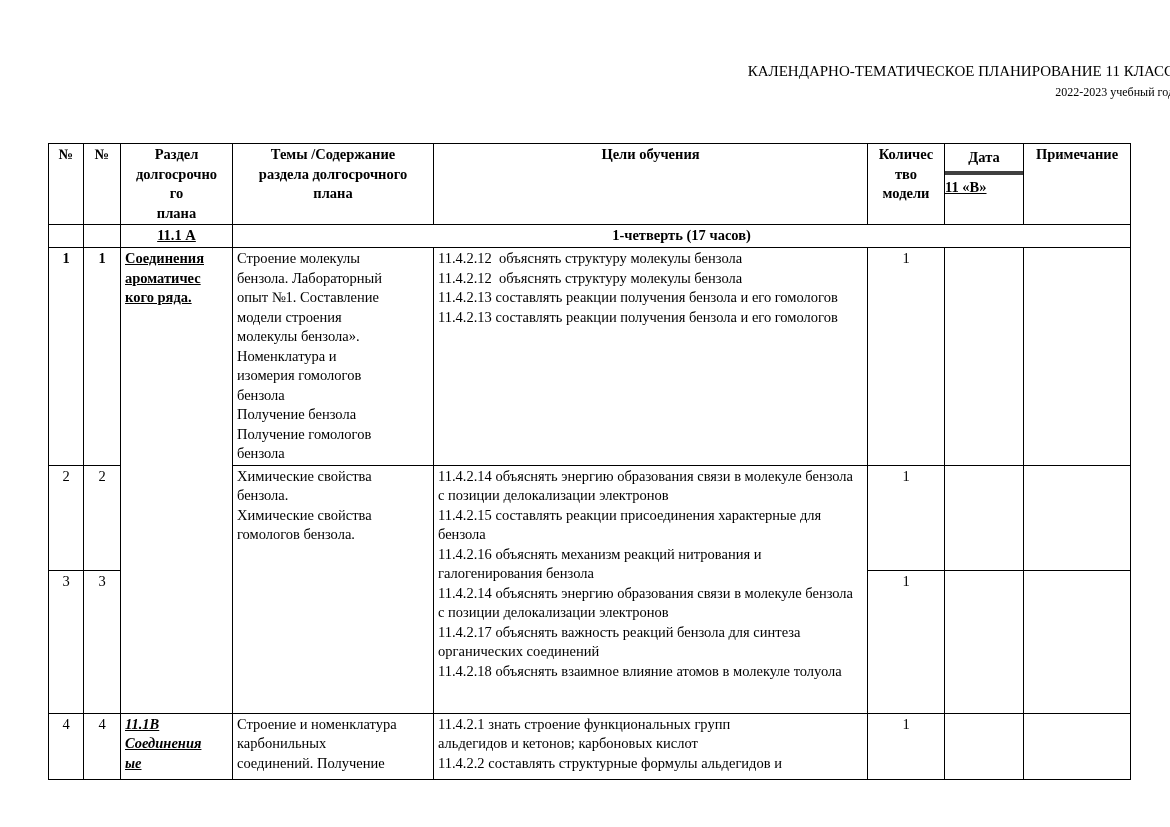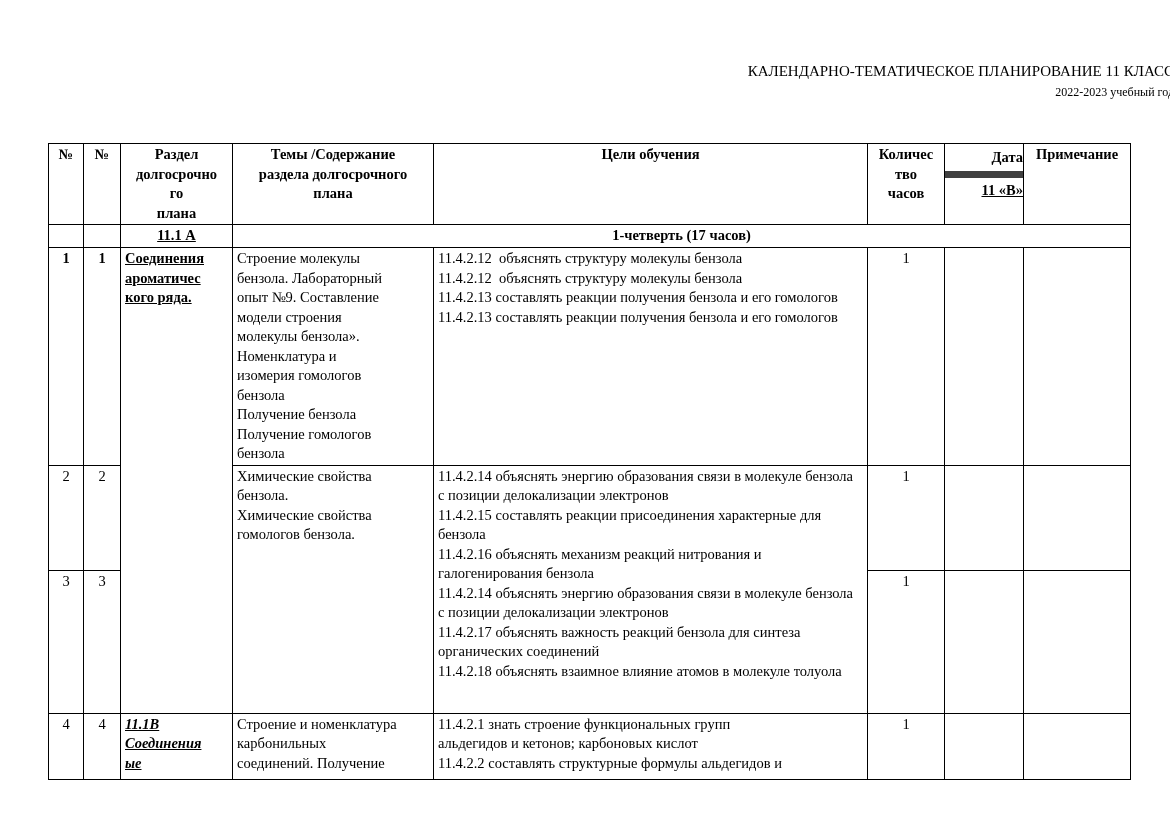--- a/index.html
+++ b/index.html
@@ -49,29 +49,29 @@
     text-decoration: underline;
     white-space: pre-wrap;
   }
   .section-italic { font-style: italic; }
   .quarter-row td { font-weight: bold; text-align: center; padding: 0 4px; line-height: 19px; height: 20px; }
   .quarter-code { text-decoration: underline; }
   .num-cell { text-align: center; }
   .hours-cell { text-align: center; }
   .date-cell { padding: 0 !important; }
   .date-top {
-    border-bottom: 7px solid #404040;
+    border-bottom: 4px solid #404040;
     height: 27px;
     line-height: 27px;
-    text-align: right;
+    text-align: center;
     font-weight: bold;
   }
   .date-bottom {
     padding-top: 3px;
-    text-align: right;
+    text-align: left;
     font-weight: bold;
     text-decoration: underline;
   }
 </style>
 </head>
 <body>
 
 <div class="page">
 
   <div class="title-block">
@@ -98,21 +98,21 @@
       <td class="pre">Раздел
 долгосрочно
 го
 плана</td>
       <td class="pre">Темы /Содержание
 раздела долгосрочного
 плана</td>
       <td>Цели обучения</td>
       <td class="pre">Количес
 тво
-часов</td>
+модели</td>
       <td class="date-cell">
         <div class="date-top">Дата</div>
         <div class="date-bottom">11 «В»</div>
       </td>
       <td>Примечание</td>
     </tr>
 
     <tr class="quarter-row" style="height:20px">
       <td></td>
       <td></td>
@@ -121,21 +121,21 @@
     </tr>
 
     <tr style="height:212px">
       <td class="num-cell bold">1</td>
       <td class="num-cell bold">1</td>
       <td rowspan="3" class="section-cell">Соединения
 ароматичес
 кого ряда.</td>
       <td class="pre">Строение молекулы
 бензола. Лабораторный
-опыт №9. Составление
+опыт №1. Составление
 модели строения
 молекулы бензола».
 Номенклатура и
 изомерия гомологов
 бензола
 Получение бензола
 Получение гомологов
 бензола</td>
       <td class="pre">11.4.2.12  объяснять структуру молекулы бензола
 11.4.2.12  объяснять структуру молекулы бензола

